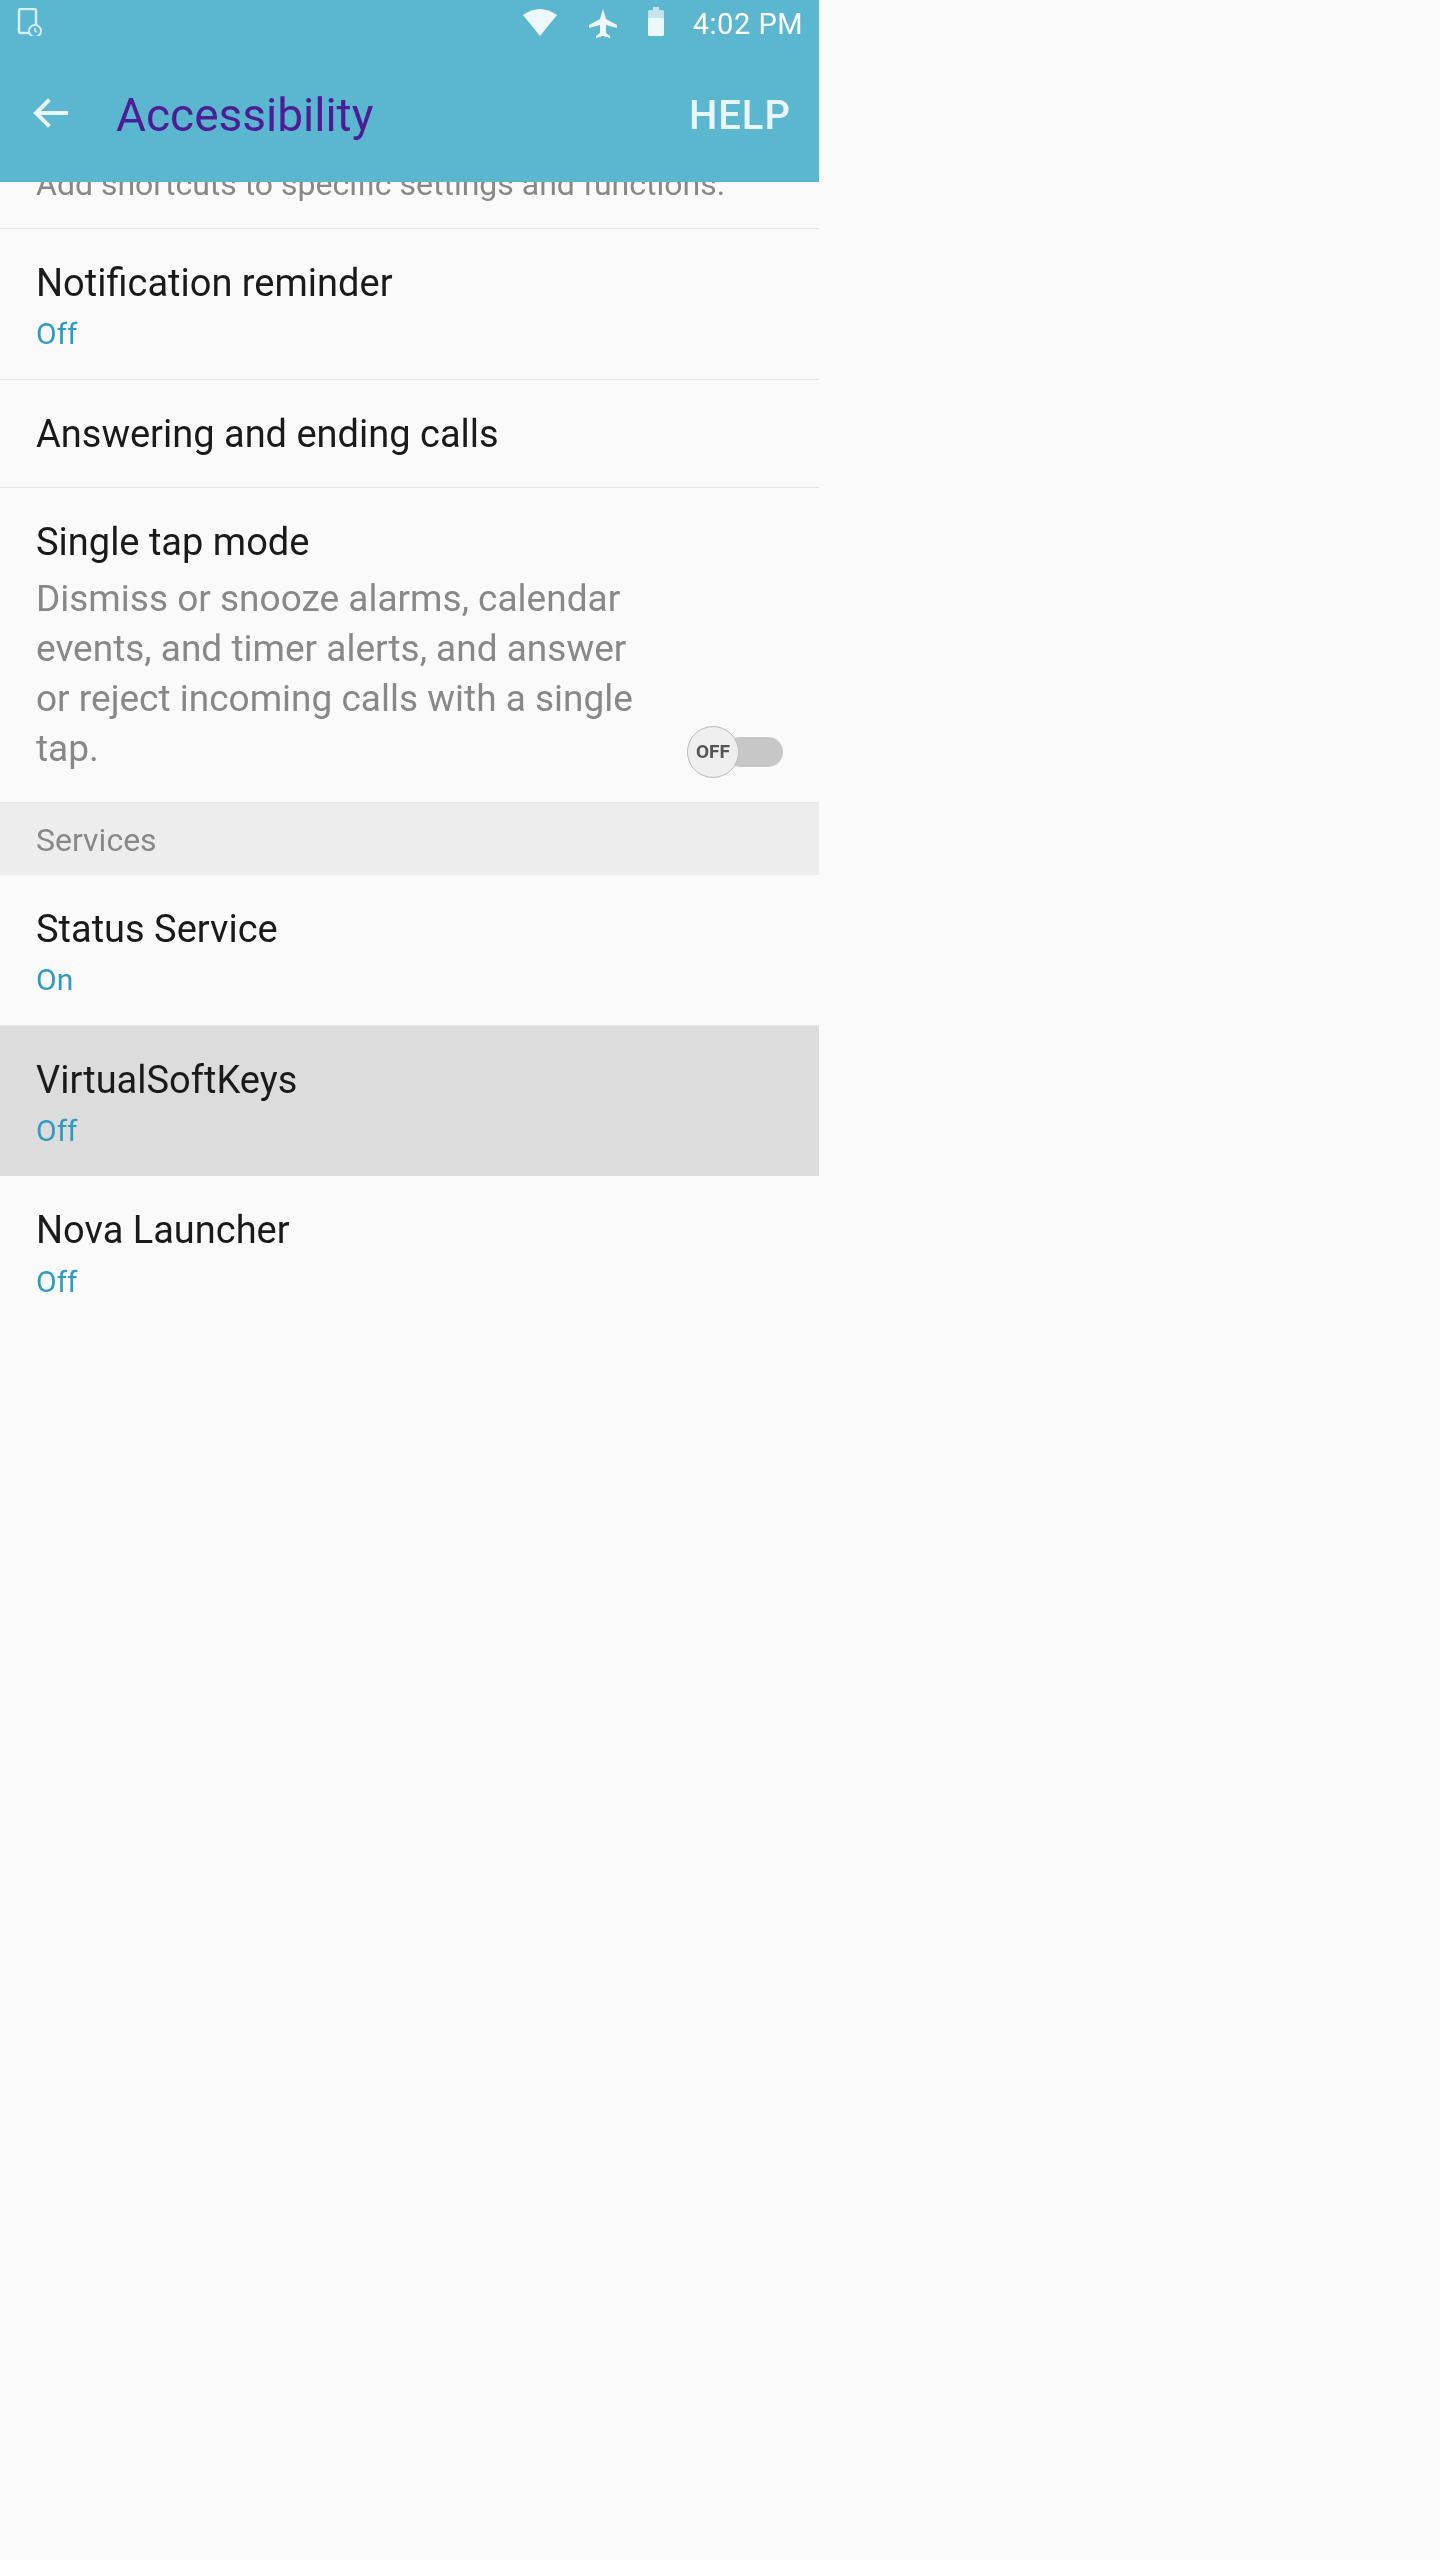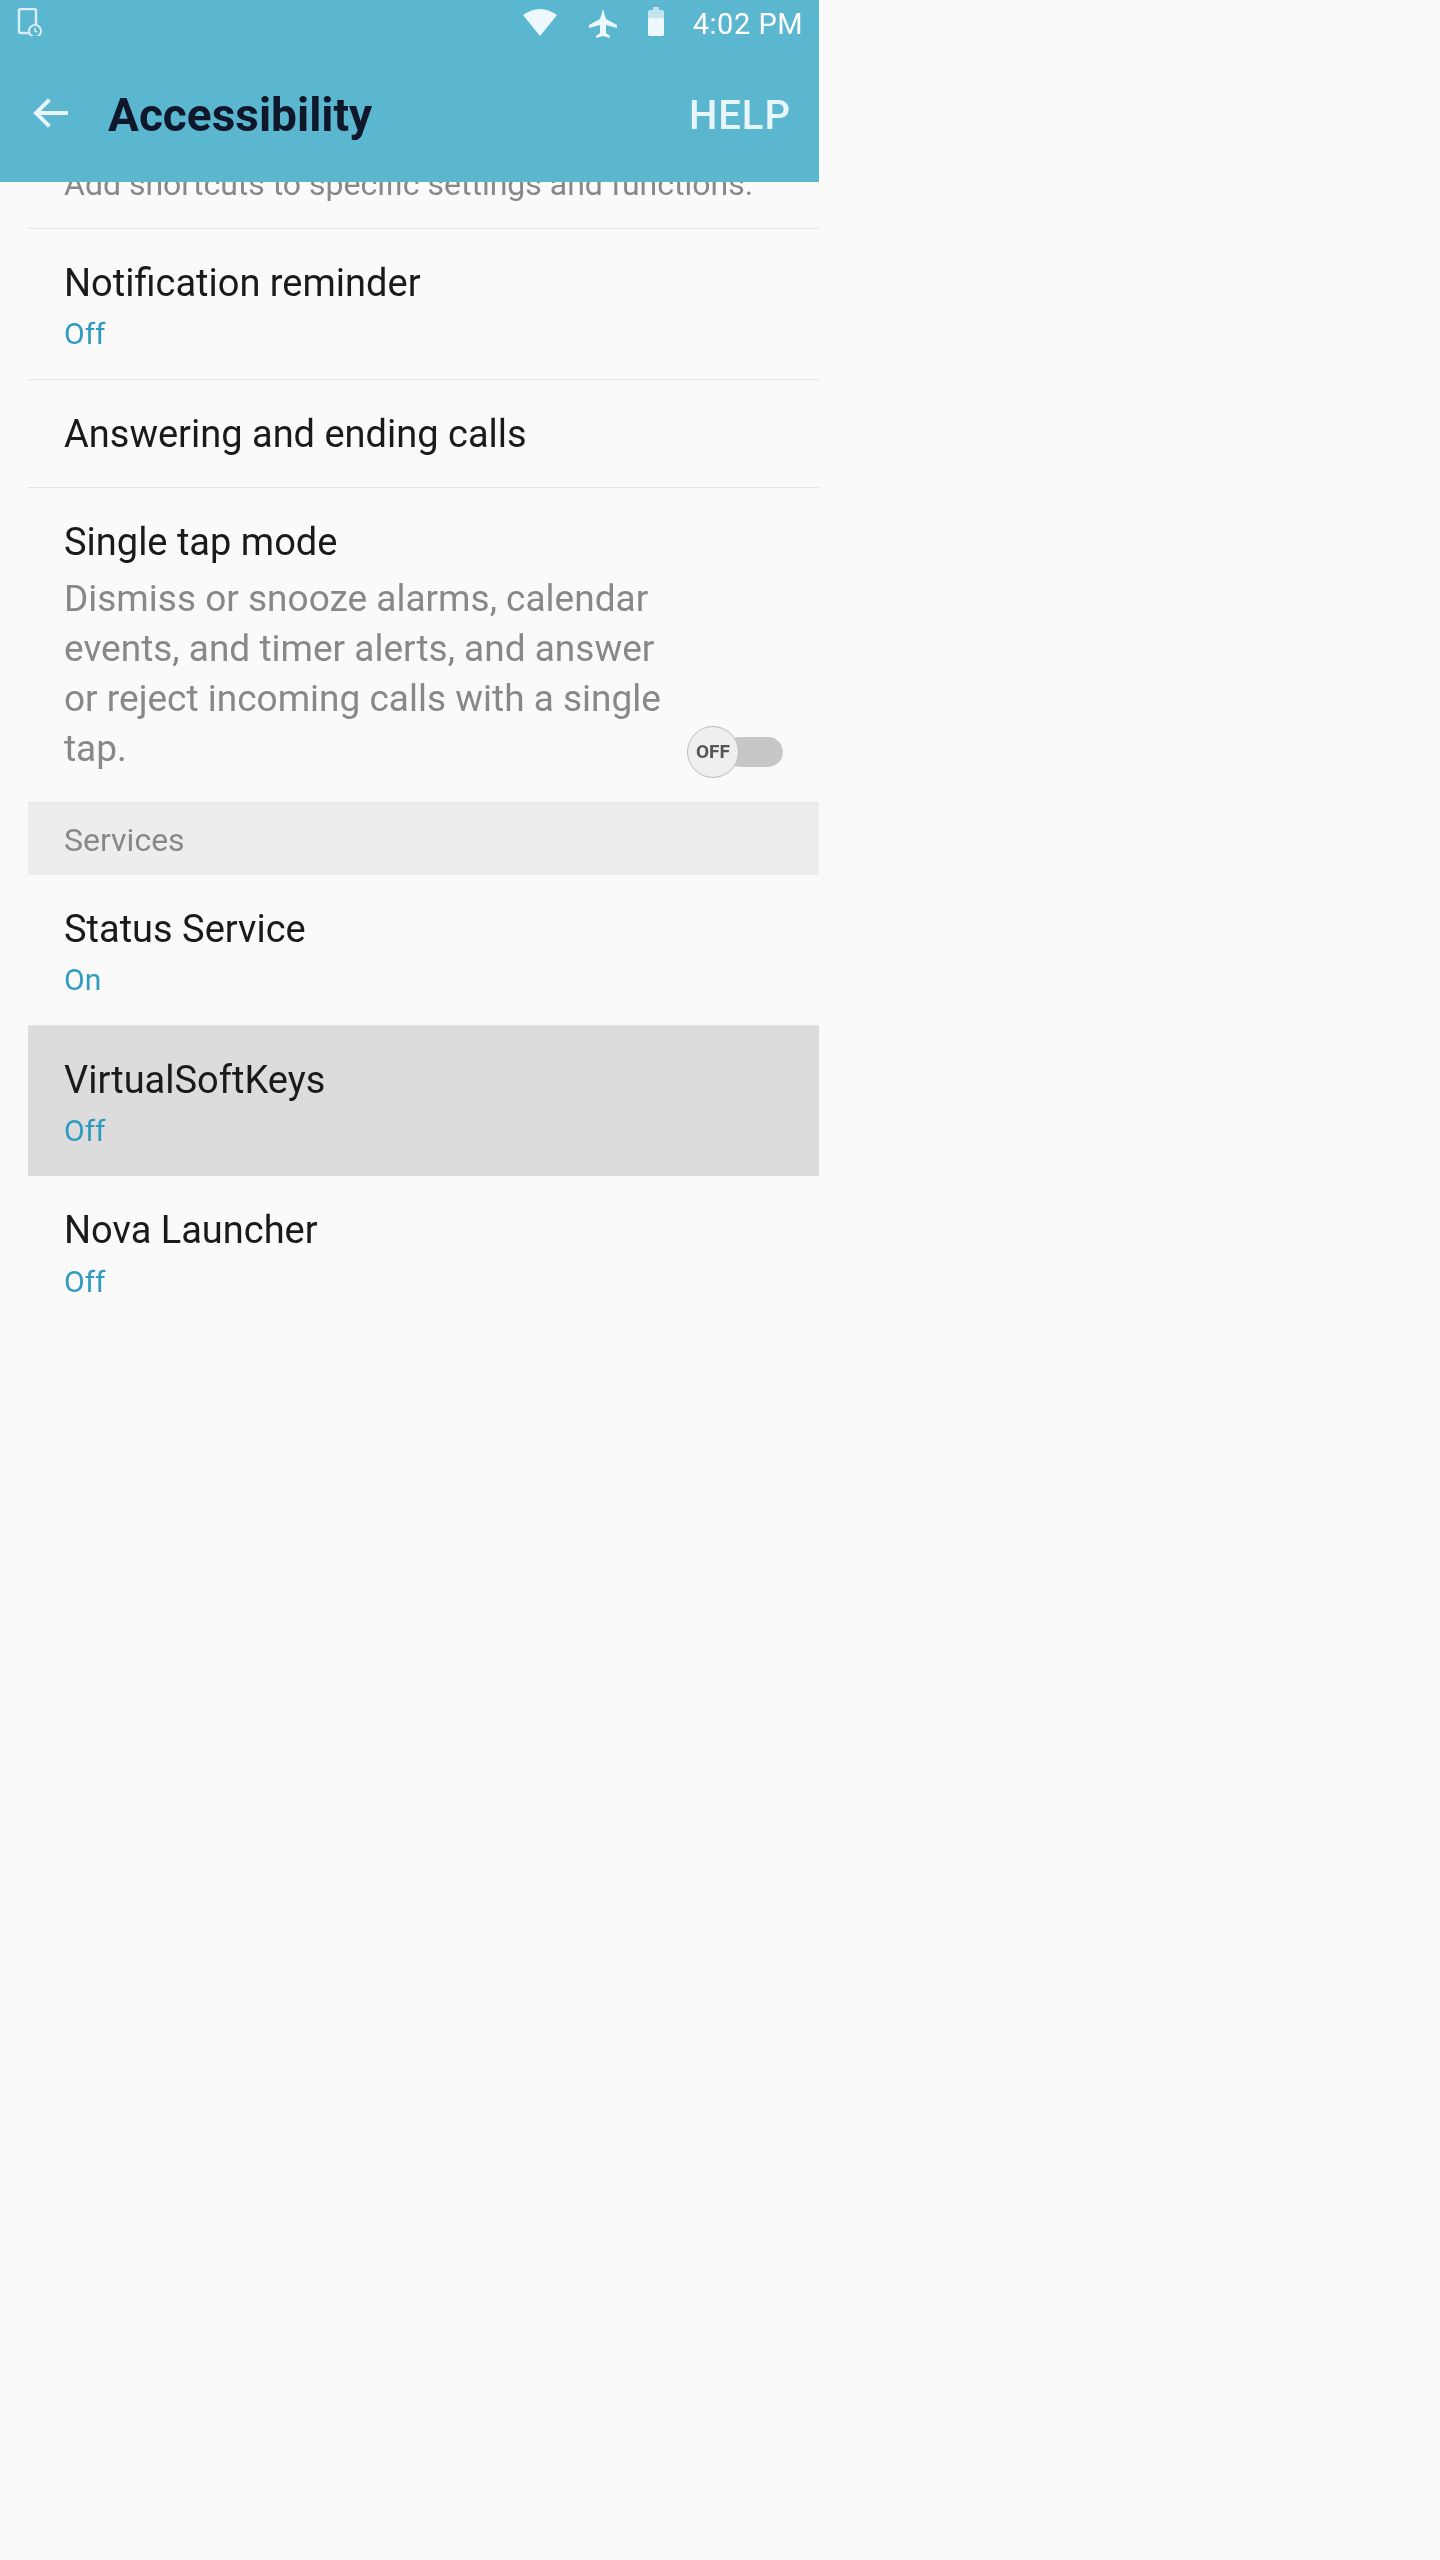--- a/index.html
+++ b/index.html
@@ -49,35 +49,35 @@
     .app-bar-left {
       display: flex;
       align-items: center;
       gap: 36px;
     }
     .back-arrow svg {
       width: 42px;
       height: 42px;
     }
     .app-title {
-      color: #0f172a;
+      color: #4c1d95;
       font-size: 46px;
-      font-weight: 700;
+      font-weight: 400;
+      margin-left: 8px;
     }
     .help-btn {
       color: #e8f5f9;
       font-size: 40px;
       font-weight: 500;
       letter-spacing: 1px;
     }
     .content {
       background: #fafafa;
       height: calc(100% - 182px);
       overflow: hidden;
-      margin-left: 28px;
     }
     .partial-desc {
       padding: 0 36px 22px 36px;
       color: #888;
       font-size: 32px;
       line-height: 1.3;
       border-bottom: 1px solid #e5e5e5;
       margin-top: -18px;
     }
     .list-item {

